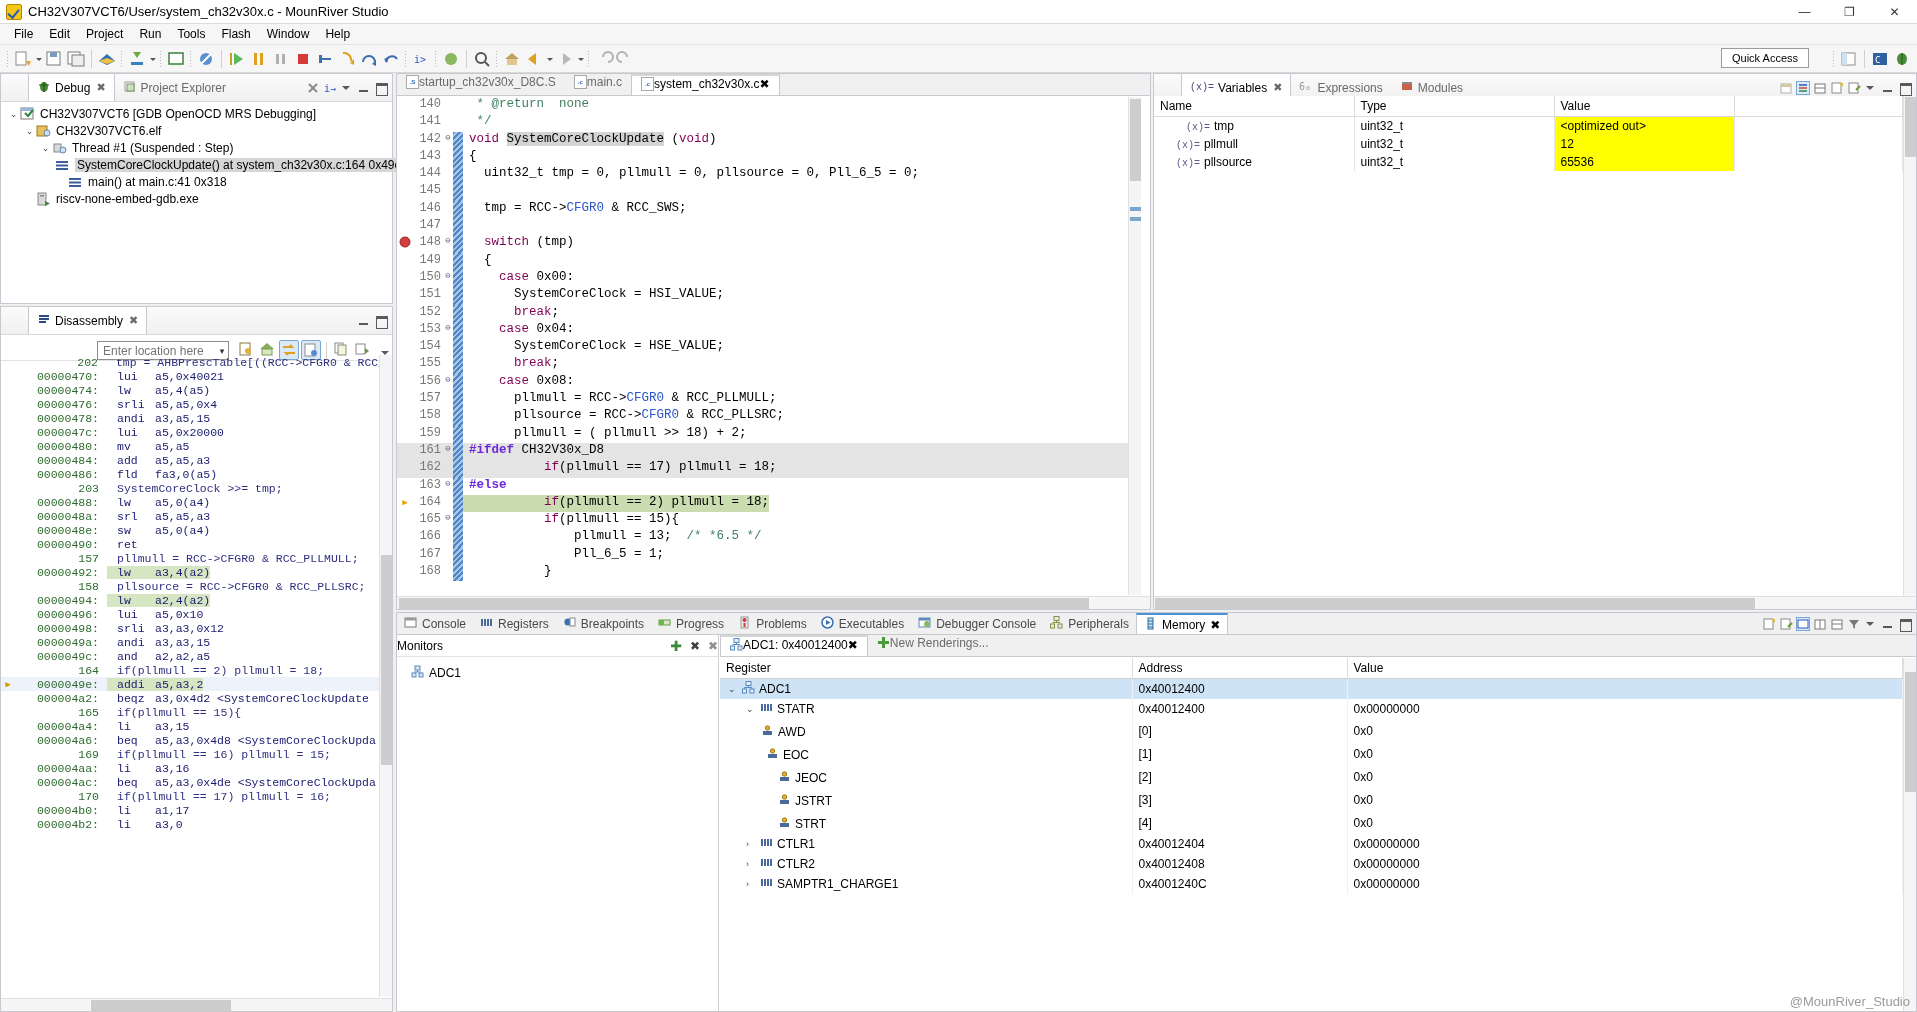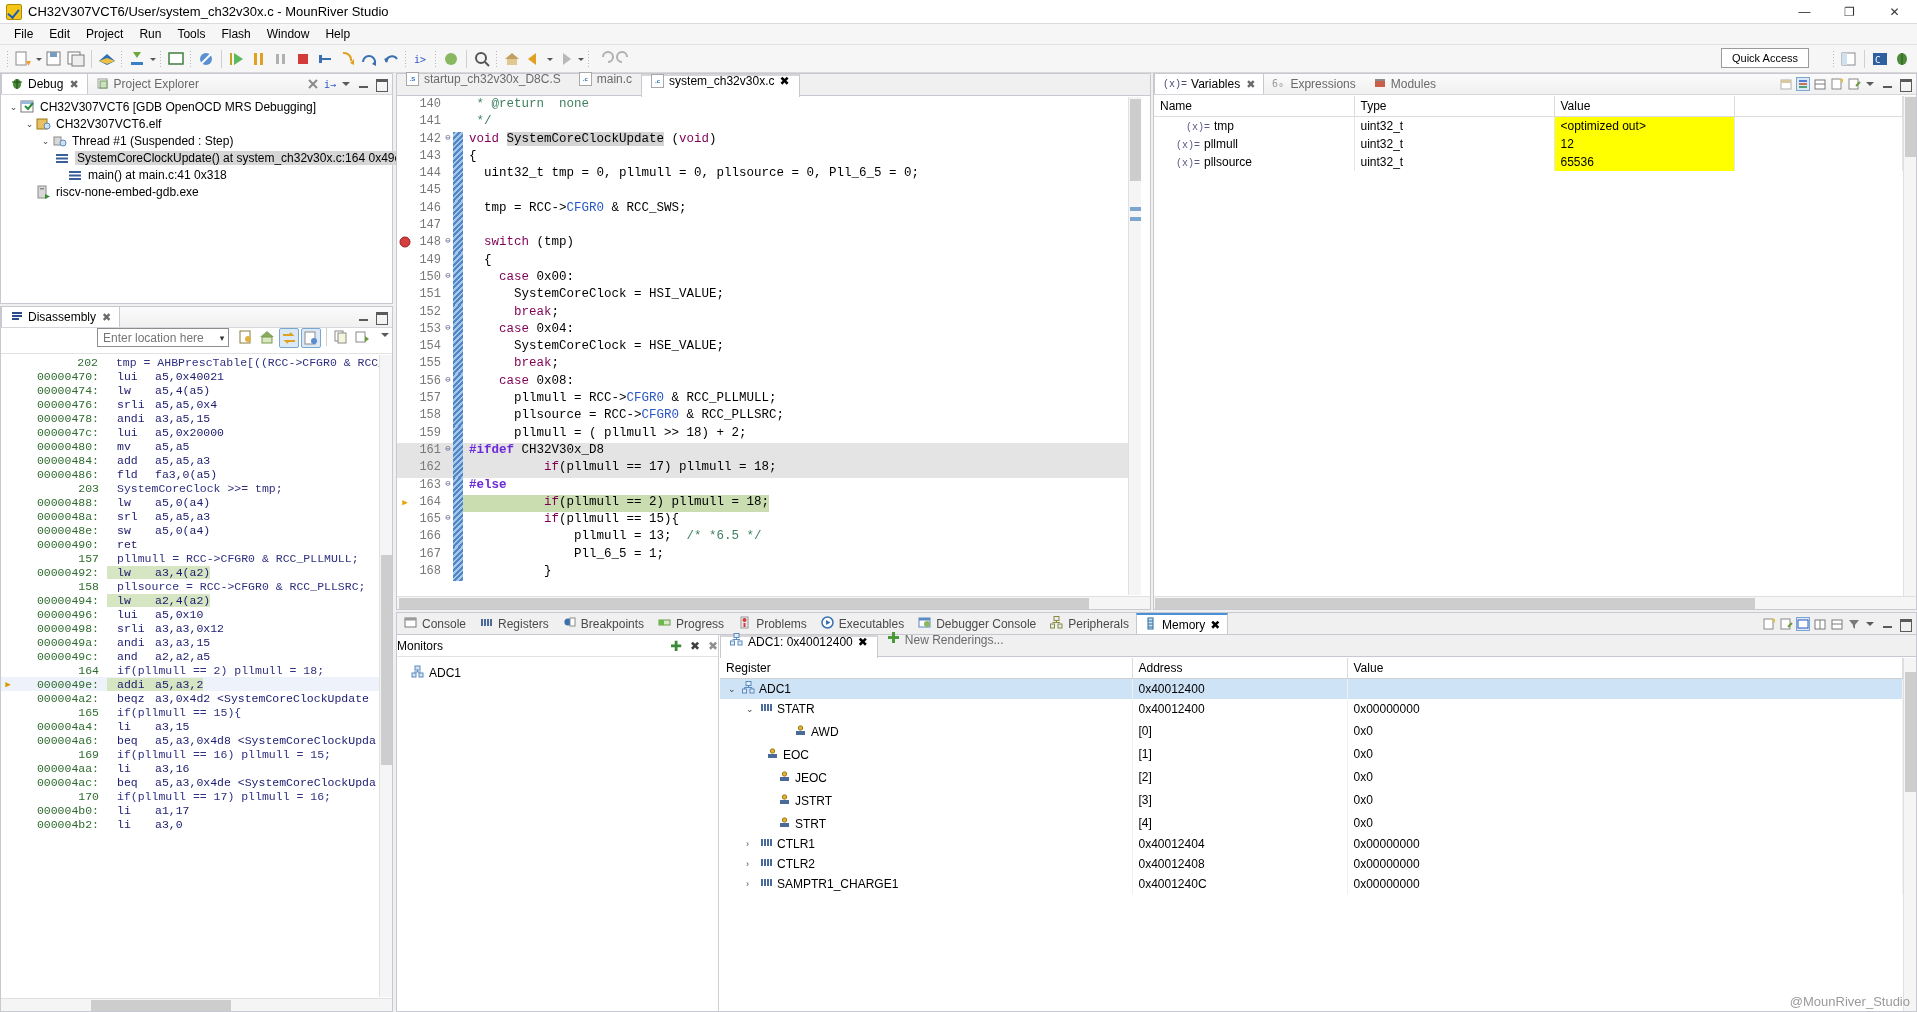--- a/index.html
+++ b/index.html
@@ -52,22 +52,22 @@
     border:1px solid #9a9a9a; background:#fff; font-size:11px;
     display:flex; align-items:center; justify-content:center; color:#000;
   }
   .tb-right { position:absolute; right:4px; top:4px; display:flex; align-items:center; }
 
   
   #workbench { position:relative; width:1917px; height:939px; background:#f0f0f0; }
 
   .panel { position:absolute; background:#fff; border:1px solid #c8c8d0; }
   .panel-tabs {
-    height:21px; background:linear-gradient(#fbfbfb,#f0f0f0);
-    display:flex; align-items:stretch; border-bottom:1px solid #d6d6dc; position:relative;
+    height:28px; background:linear-gradient(#fbfbfb,#f0f0f0);
+    display:flex; align-items:stretch; border-bottom:1px solid #d6d6dc; position:relative;padding-left:27px;
   }
   .ptab {
     display:flex; align-items:center; gap:4px; padding:0 8px; font-size:12px;
     color:#6a6a6a; border-right:1px solid transparent;
   }
   .ptab.active { background:#fff; color:#000; border-top:1px solid #c8c8d0; border-left:1px solid #c8c8d0; border-right:1px solid #c8c8d0; margin-top:-1px; }
   .ptab .x { font-size:11px; color:#6a6a6a; margin-left:2px; }
   .ptab-tools { margin-left:auto; display:flex; align-items:center; padding-right:4px; gap:3px;}
   .mini-btn { width:14px; height:14px; position:relative; }
   .mini-min:after { content:""; position:absolute; left:2px; top:9px; width:9px; height:2px; background:#5a5a5a;}
@@ -76,40 +76,40 @@
 
   
   .tree { font-size:12px; padding:3px 0; }
   .trow { display:flex; align-items:center; height:17px; white-space:nowrap; }
   .trow .arr { width:13px; text-align:center; color:#444; font-size:9px;}
   .trow .ico { width:16px; height:14px; margin-right:4px; flex:none; position:relative;}
   .trow .lbl { }
   .sel-row .lbl { background:#d6d6d6; padding:0 2px; }
 
   
-  #disasm-toolbar { height:26px; display:flex; align-items:flex-start; background:#fff; border-bottom:1px solid #e2e2e2;}
+  #disasm-toolbar { height:26px; display:flex; align-items:flex-end; background:#fff; border-bottom:1px solid #e2e2e2;}
   .loc-input {
     margin-left:96px; width:140px; height:19px; border:1px solid #8d8d8d; background:#fff;
     font-size:12px; display:flex; align-items:center; padding-left:3px; color:#000;
   }
   .loc-input .dd { margin-left:auto; margin-right:4px; font-size:9px; color:#333;}
   .dis-body { font-family:"Liberation Mono", monospace; font-size:11.5px; position:relative; overflow:hidden;}
   .dline { height:14px; display:flex; white-space:nowrap; align-items:center; }
   .dline .mk  { width:14px; text-align:center; color:#d79b00; font-size:9px;}
   .dline .addr{ width:92px; text-align:right; padding-right:8px; color:#2e6b2e;}
   .dline .op  { width:48px; padding-left:10px; color:#1a1a6e; }
   .dline .args{ color:#1a1a6e; }
   .dline.src .addr { color:#2e6b2e; }
   .dline.src .srctext { padding-left:10px; color:#303080; }
   .hl-green .op, .hl-green .args { background:#d6e6c3; }
   .hl-row { background:#eef3fb; }
 
   
   .etabs { height:22px; display:flex; align-items:stretch; background:#f0f0f0; border-bottom:1px solid #c8c8d0;}
-  .etab { display:flex; align-items:flex-end; gap:5px; padding:12px 9px; font-size:12px; color:#6a6a6a; }
+  .etab { display:flex; align-items:flex-start; padding:1px 9px; font-size:12px; color:#6a6a6a; }
   .etab.active { background:#fff; color:#000; border-top:2px solid #d6d6d6; border-left:1px solid #c8c8d0; border-right:1px solid #c8c8d0;}
   .doc-ico { width:13px; height:14px; background:#fff; border:1px solid #a8a8a8; position:relative; font-size:6px; color:#2a6ab8; text-align:center; line-height:13px; font-weight:bold;}
   .code-area { position:relative; background:#fff; overflow:hidden; font-family:"Liberation Mono", monospace; font-size:12.5px;}
   .cline { height:17.3px; display:flex; white-space:pre; }
   .cline .bp { width:16px; text-align:center; position:relative;}
   .cline .num { width:30px; text-align:right; color:#787878; font-size:12px; padding-right:2px;}
   .cline .fold { width:10px; text-align:center; color:#5f5f8a; font-size:9px;}
   .cline .chg { width:10px; }
   .cline .txt { padding-left:6px; }
   .kw { color:#7f0055; font-weight:normal;}
@@ -1059,21 +1059,21 @@
                         <rect x="4" y="3" width="2" height="7" fill="#4a6a9a"></rect>
                         <rect x="7" y="3" width="2" height="7" fill="#4a6a9a"></rect>
                         <rect x="10" y="3" width="2" height="7" fill="#4a6a9a"></rect>
                       </svg></span>
                     <span>STATR</span>
                   </span></td>
                 <td>0x40012400</td>
                 <td>0x00000000</td>
               </tr>
               <tr class="mrow">
-                <td style="padding-left: 60px;"><span style="display: inline-flex; align-items: center; gap: 4px;">
+                <td style="padding-left: 27px;"><span style="display: inline-flex; align-items: center; gap: 4px;">
                     <span style="font-size: 9px; width: 10px; color: rgb(68, 68, 68);"></span>
                     <span class="ico"><svg width="13" height="13">
                         <circle cx="6.5" cy="4" r="2.2" fill="#e8b030" stroke="#9a7a10"></circle>
                         <rect x="2" y="7" width="9" height="4" fill="#4a6a9a"></rect>
                       </svg></span>
                     <span>AWD</span>
                   </span></td>
                 <td>[0]</td>
                 <td>0x0</td>
               </tr>

